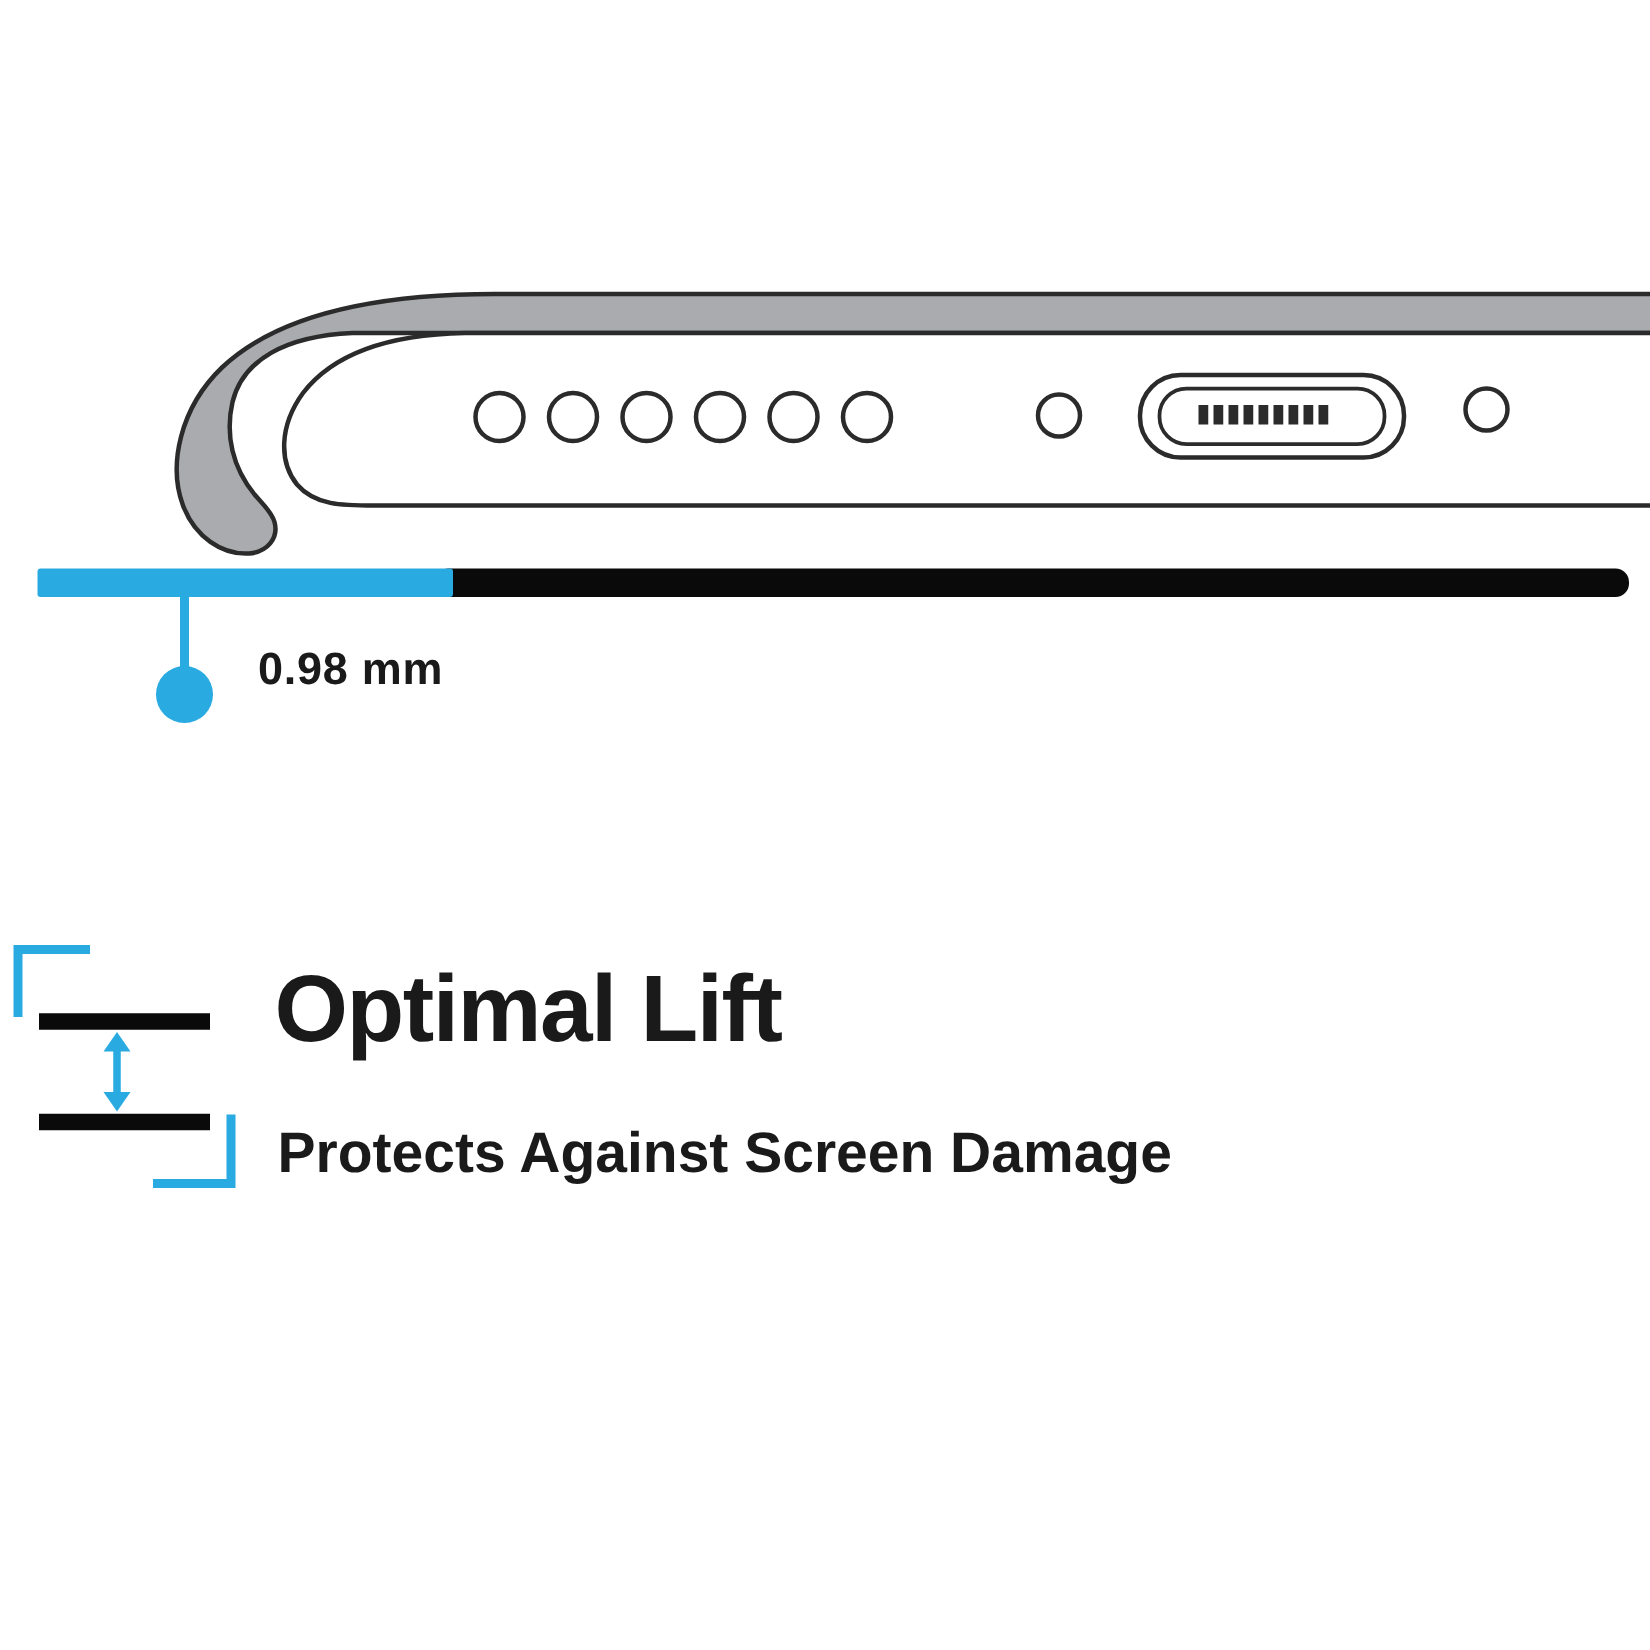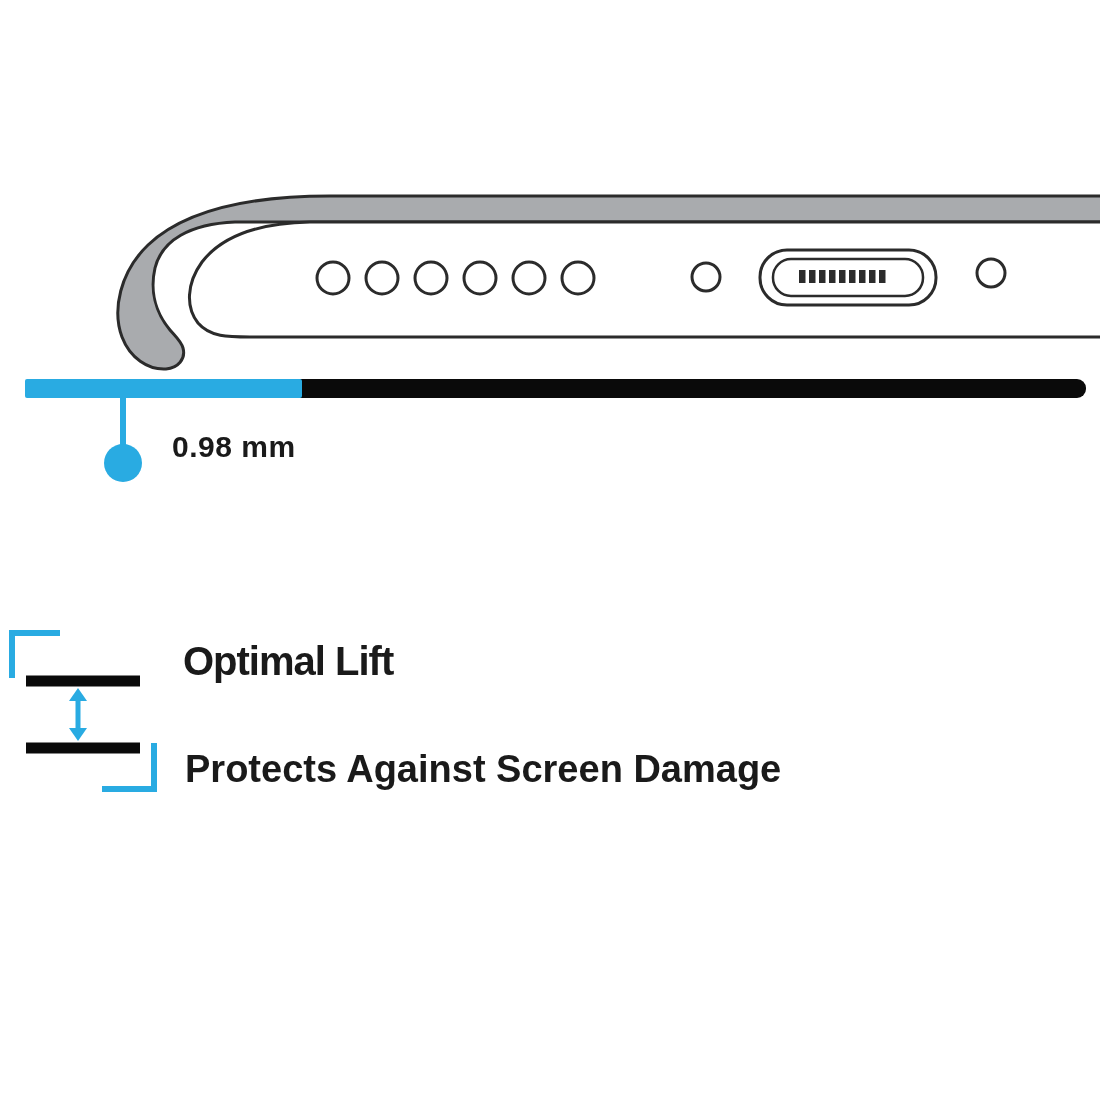--- a/index.html
+++ b/index.html
@@ -26,21 +26,21 @@
   .cyan-stroke { stroke:var(--accent-cyan,#29ABE2); fill:none; stroke-width:6; }
   .dark-line   { stroke:var(--bar-black,#111111); stroke-width:11; }
 
   .measure-label {
     position:absolute; left:172px; top:430px;
     font-size:30px; font-weight:700; letter-spacing:0.5px;
     color:var(--text-black,#1a1a1a); white-space:nowrap;
   }
   .title {
     position:absolute; left:183px; top:640px;
-    font-size:40px; font-weight:700; line-height:1.05;
+    font-size:63px; font-weight:700; line-height:1.05;
     color:var(--text-black,#1a1a1a); white-space:nowrap; letter-spacing:-1px;
   }
   .subtitle {
     position:absolute; left:185px; top:727px;
     font-size:38px; font-weight:600; line-height:1.1;
     color:var(--text-black,#1a1a1a); white-space:nowrap;margin-top:22px;
   }
 </style>
 </head>
 <body>

